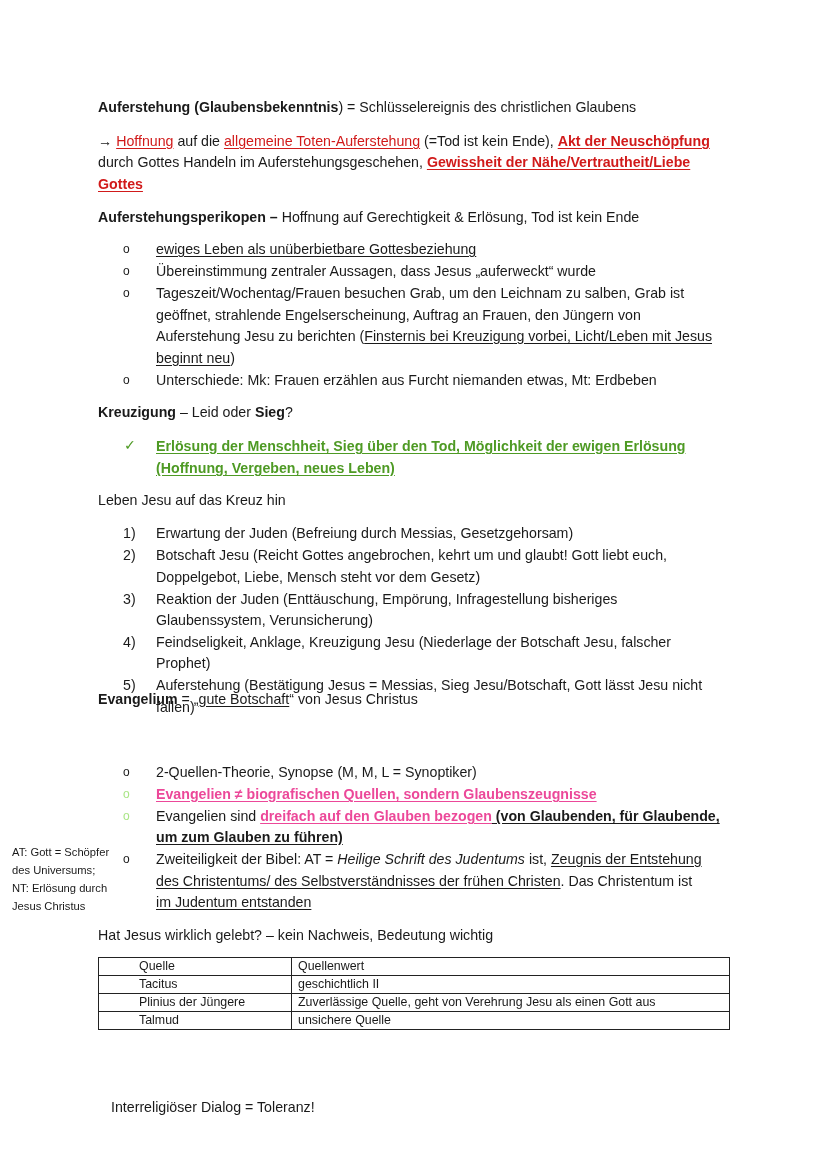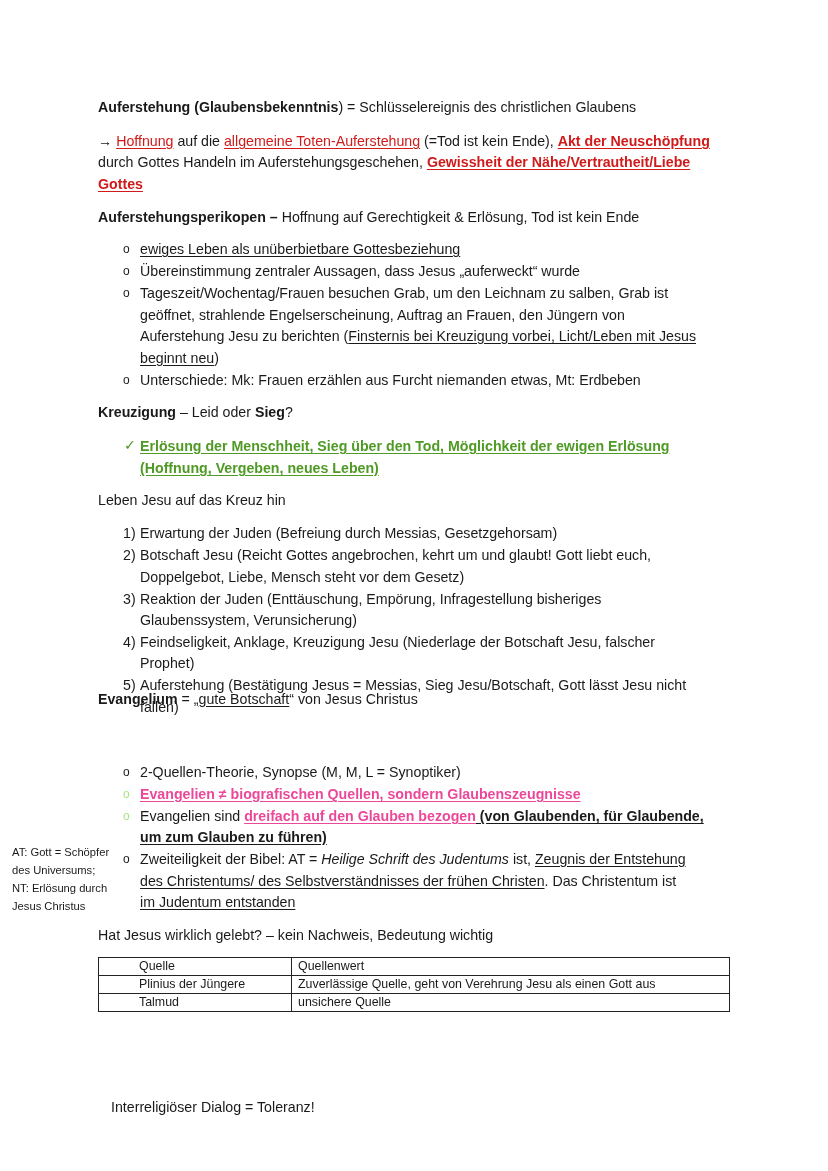--- a/index.html
+++ b/index.html
@@ -9,21 +9,21 @@
   .line { position:absolute; left:98px; line-height:22px; white-space:nowrap; }
   .b { font-weight:bold; }
   .u { text-decoration:underline; text-underline-offset:2px; }
   .i { font-style:italic; }
   .red { color:#d11a1a; }
   .darkgreen { color:#4e9a24; }
   .lightgreen { color:#ec4899; }
   .bullet { position:absolute; left:123px; font-size:12px; line-height:22px; }
   .bullet.lg { color:#a9e585; }
   .num { position:absolute; left:123px; line-height:22px; }
-  .ind { position:absolute; left:140px; line-height:22px; white-space:nowrap;text-align:right; }
+  .ind { position:absolute; left:156px; line-height:22px; white-space:nowrap;text-align:right; }
   .check { position:absolute; left:124px; line-height:22px; color:#4e9a24; }
   .margin-note { position:absolute; left:12px; top:843px; font-size:11.2px; line-height:18px; color:#1a1a1a; }
   table.src { position:absolute; left:98px; top:957px; width:632px; border-collapse:collapse;
               font-size:12.4px; color:#1a1a1a; }
   table.src td { border:1px solid #222; padding:0 6px; line-height:17px; vertical-align:top; }
   table.src td.c1 { width:146px;padding-left:40px; }
 </style>
 </head>
 <body>
 
@@ -118,20 +118,24 @@
 
 <div class="abs" style="left:98px; top:924px; line-height:22px;">Hat Jesus wirklich gelebt? – kein Nachweis, Bedeutung wichtig</div>
 
 <table class="src">
   <tbody>
       <tr>
     <td class="c1">Quelle</td>
     <td>Quellenwert</td>
   </tr>
   <tr>
+    <td class="c1">Tacitus</td>
+    <td>geschichtlich II</td>
+  </tr>
+  <tr>
     <td class="c1">Plinius der Jüngere</td>
     <td>Zuverlässige Quelle, geht von Verehrung Jesu als einen Gott aus</td>
   </tr>
   <tr>
     <td class="c1">Talmud</td>
     <td>unsichere Quelle</td>
   </tr>
 </tbody>
   </table>
 

